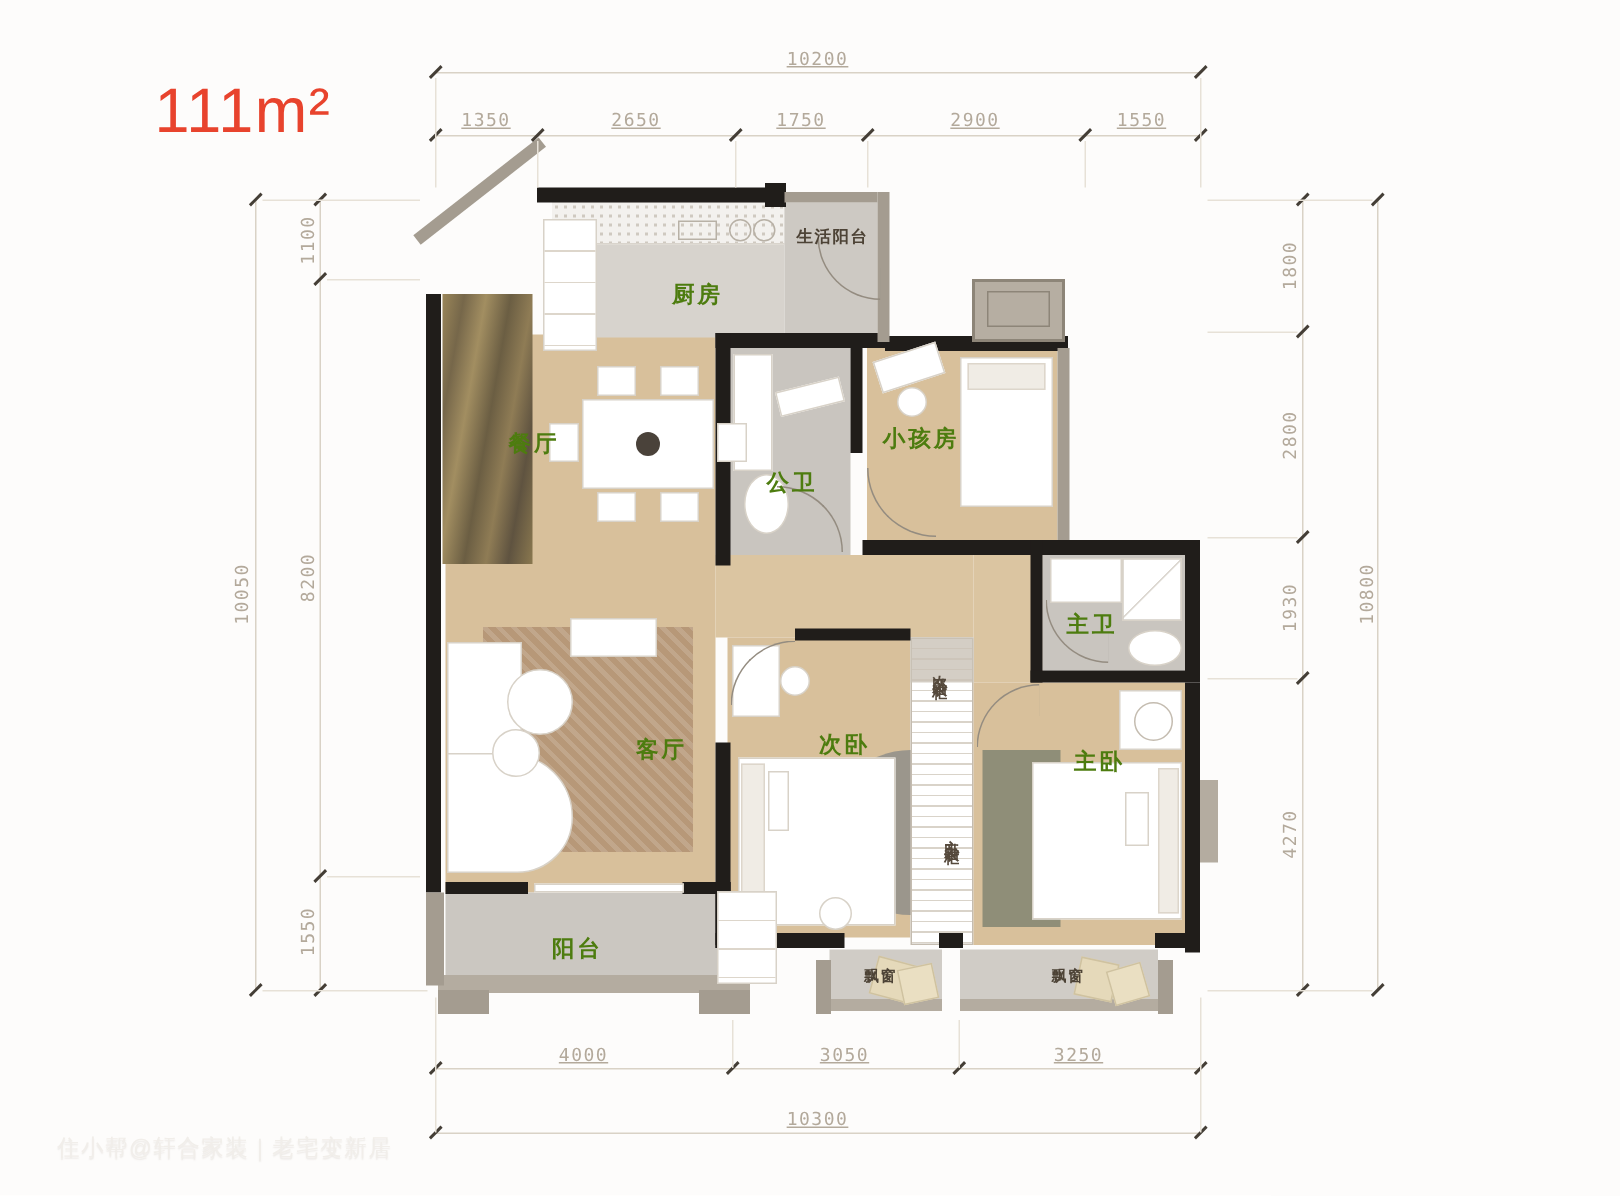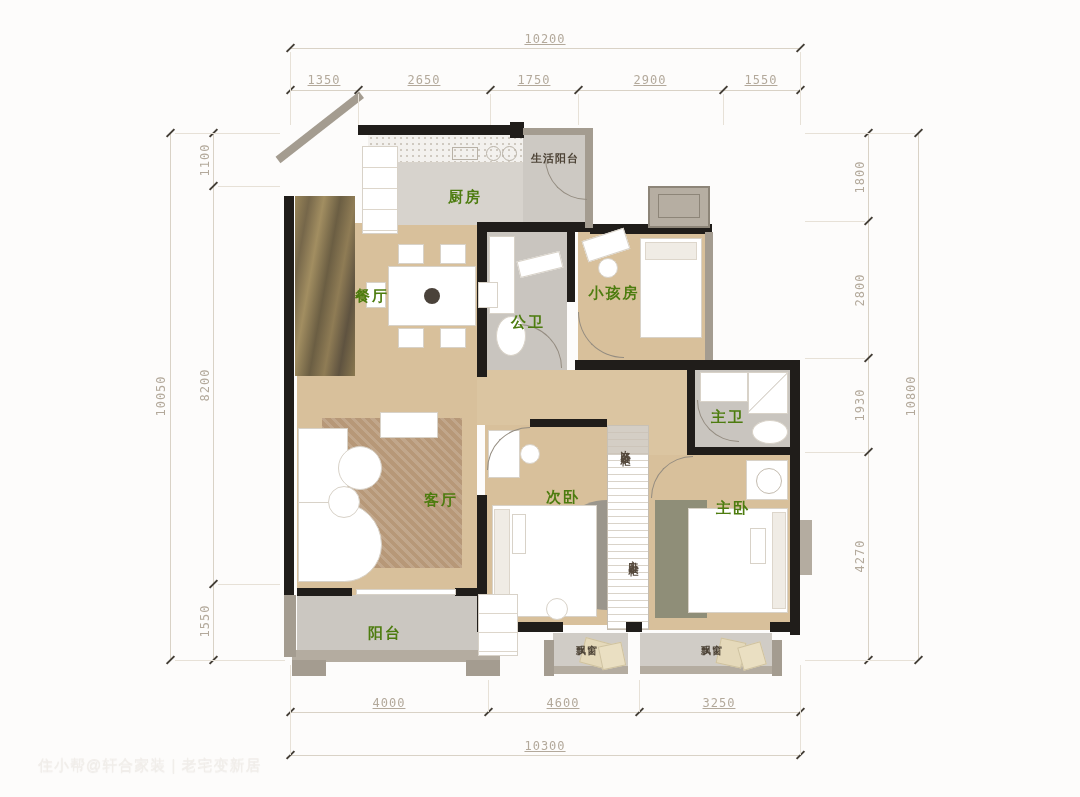--- a/index.html
+++ b/index.html
@@ -36,20 +36,21 @@
   .speck{background:#f3f1ee;background-image:radial-gradient(#cfc9c0 1px,rgba(0,0,0,0) 1px);background-size:6px 6px;border-bottom:1px solid #d9d4cc;box-sizing:border-box;}
   .area-label{font-size:42px;color:#e8432d;letter-spacing:1px;}
   .watermark{font-size:15px;color:#f1eeea;letter-spacing:1px;text-shadow:0 1px 1px rgba(160,150,140,.18);}
   .circ{border-radius:50%;}
 </style>
 </head>
 <body>
 
 <div class="canvas">
 
+  <div class="abs area-label" style="left:103px;top:50px;">111m²</div>
 
   <div class="abs wood" style="left:297px;top:223px;width:180px;height:372px;"></div>
   <div class="abs" style="left:368px;top:135px;width:155px;height:90px;background:#d7d3cd;"></div>
   <div class="abs speck" style="left:368px;top:135px;width:155px;height:28px;"></div>
   <div class="abs wet" style="left:523px;top:135px;width:62px;height:92px;background:#cdc9c3;"></div>
   <div class="abs wet" style="left:485px;top:230px;width:82px;height:140px;"></div>
   <div class="abs wood" style="left:578px;top:232px;width:127px;height:128px;"></div>
   <div class="abs wood" style="left:477px;top:370px;width:172px;height:55px;background:#dbc5a1;"></div>
   <div class="abs wood" style="left:649px;top:370px;width:46px;height:85px;background:#dbc5a1;"></div>
   <div class="abs wet" style="left:695px;top:370px;width:95px;height:77px;"></div>
@@ -158,21 +159,21 @@
 
   <div class="abs arc" style="left:545px;top:158px;width:42px;height:42px;border-width:0 0 1px 1px;border-bottom-left-radius:100%;"></div>
   <div class="abs arc" style="left:578px;top:312px;width:46px;height:46px;border-width:0 0 1px 1px;border-bottom-left-radius:100%;"></div>
   <div class="abs arc" style="left:518px;top:324px;width:44px;height:44px;border-width:1px 1px 0 0;border-top-right-radius:100%;"></div>
   <div class="abs arc" style="left:697px;top:400px;width:42px;height:42px;border-width:0 0 1px 1px;border-bottom-left-radius:100%;"></div>
   <div class="abs arc" style="left:487px;top:427px;width:43px;height:43px;border-width:1px 0 0 1px;border-top-left-radius:100%;"></div>
   <div class="abs arc" style="left:651px;top:456px;width:42px;height:42px;border-width:1px 0 0 1px;border-top-left-radius:100%;"></div>
 
   <div class="abs lbls" style="left:555px;top:158px;">生活阳台</div>
   <div class="abs lbl" style="left:465px;top:197px;">厨房</div>
-  <div class="abs lbl" style="left:372px;top:296px;">餐厅</div>
+  <div class="abs lbl" style="left:356px;top:296px;">餐厅</div>
   <div class="abs lbl" style="left:528px;top:322px;">公卫</div>
   <div class="abs lbl" style="left:614px;top:293px;">小孩房</div>
   <div class="abs lbl" style="left:728px;top:417px;">主卫</div>
   <div class="abs lbl" style="left:441px;top:500px;">客厅</div>
   <div class="abs lbl" style="left:563px;top:497px;">次卧</div>
   <div class="abs lbl" style="left:733px;top:508px;">主卧</div>
   <div class="abs lbl" style="left:385px;top:633px;">阳台</div>
   <div class="abs lbls" style="left:587px;top:651px;font-size:10px;">飘窗</div>
   <div class="abs lbls" style="left:712px;top:651px;font-size:10px;">飘窗</div>
   <div class="abs lblv" style="left:618px;top:442px;">次卧衣柜</div>
@@ -237,21 +238,21 @@
   <div class="abs ext" style="left:805px;top:358px;width:60px;height:1px;"></div>
   <div class="abs ext" style="left:805px;top:452px;width:60px;height:1px;"></div>
   <div class="abs ext" style="left:805px;top:660px;width:110px;height:1px;"></div>
 
   <div class="abs ln" style="left:290px;top:712px;width:510px;height:1px;"></div>
   <div class="abs tk" style="left:285px;top:711px;"></div>
   <div class="abs tk" style="left:483px;top:711px;"></div>
   <div class="abs tk" style="left:634px;top:711px;"></div>
   <div class="abs tk" style="left:795px;top:711px;"></div>
   <div class="abs num" style="left:389px;top:703px;">4000</div>
-  <div class="abs num" style="left:563px;top:703px;">4600</div>
+  <div class="abs num" style="left:563px;top:703px;">3050</div>
   <div class="abs num" style="left:719px;top:703px;">3250</div>
   <div class="abs ln" style="left:290px;top:755px;width:510px;height:1px;"></div>
   <div class="abs tk" style="left:285px;top:754px;"></div>
   <div class="abs tk" style="left:795px;top:754px;"></div>
   <div class="abs num" style="left:545px;top:746px;">10300</div>
   <div class="abs ext" style="left:290px;top:665px;width:1px;height:90px;"></div>
   <div class="abs ext" style="left:488px;top:680px;width:1px;height:32px;"></div>
   <div class="abs ext" style="left:639px;top:680px;width:1px;height:32px;"></div>
   <div class="abs ext" style="left:800px;top:665px;width:1px;height:90px;"></div>
 

